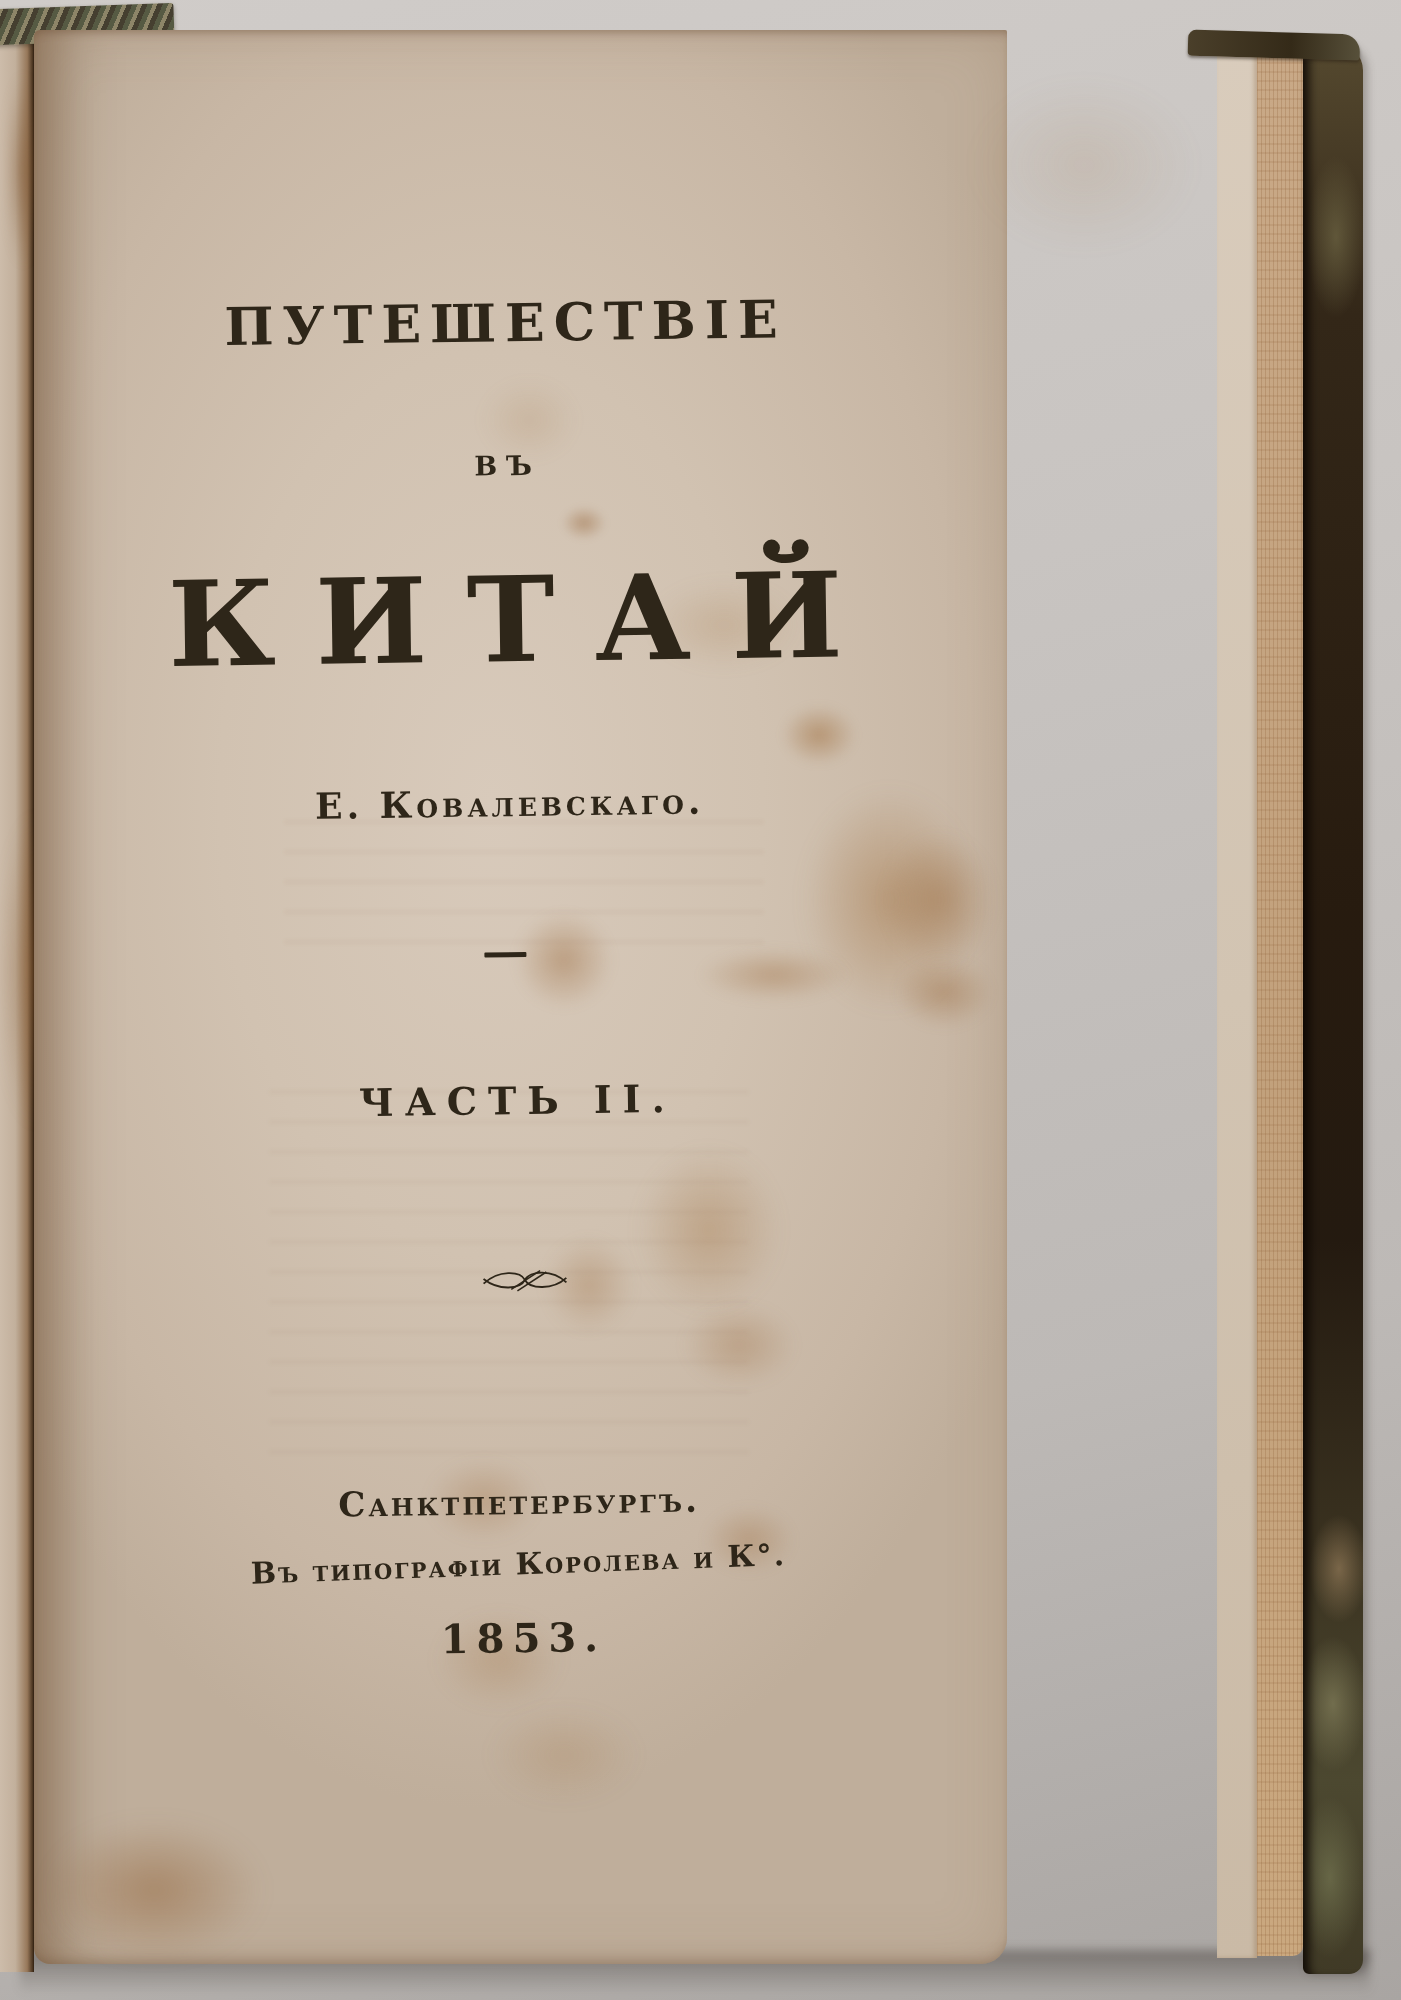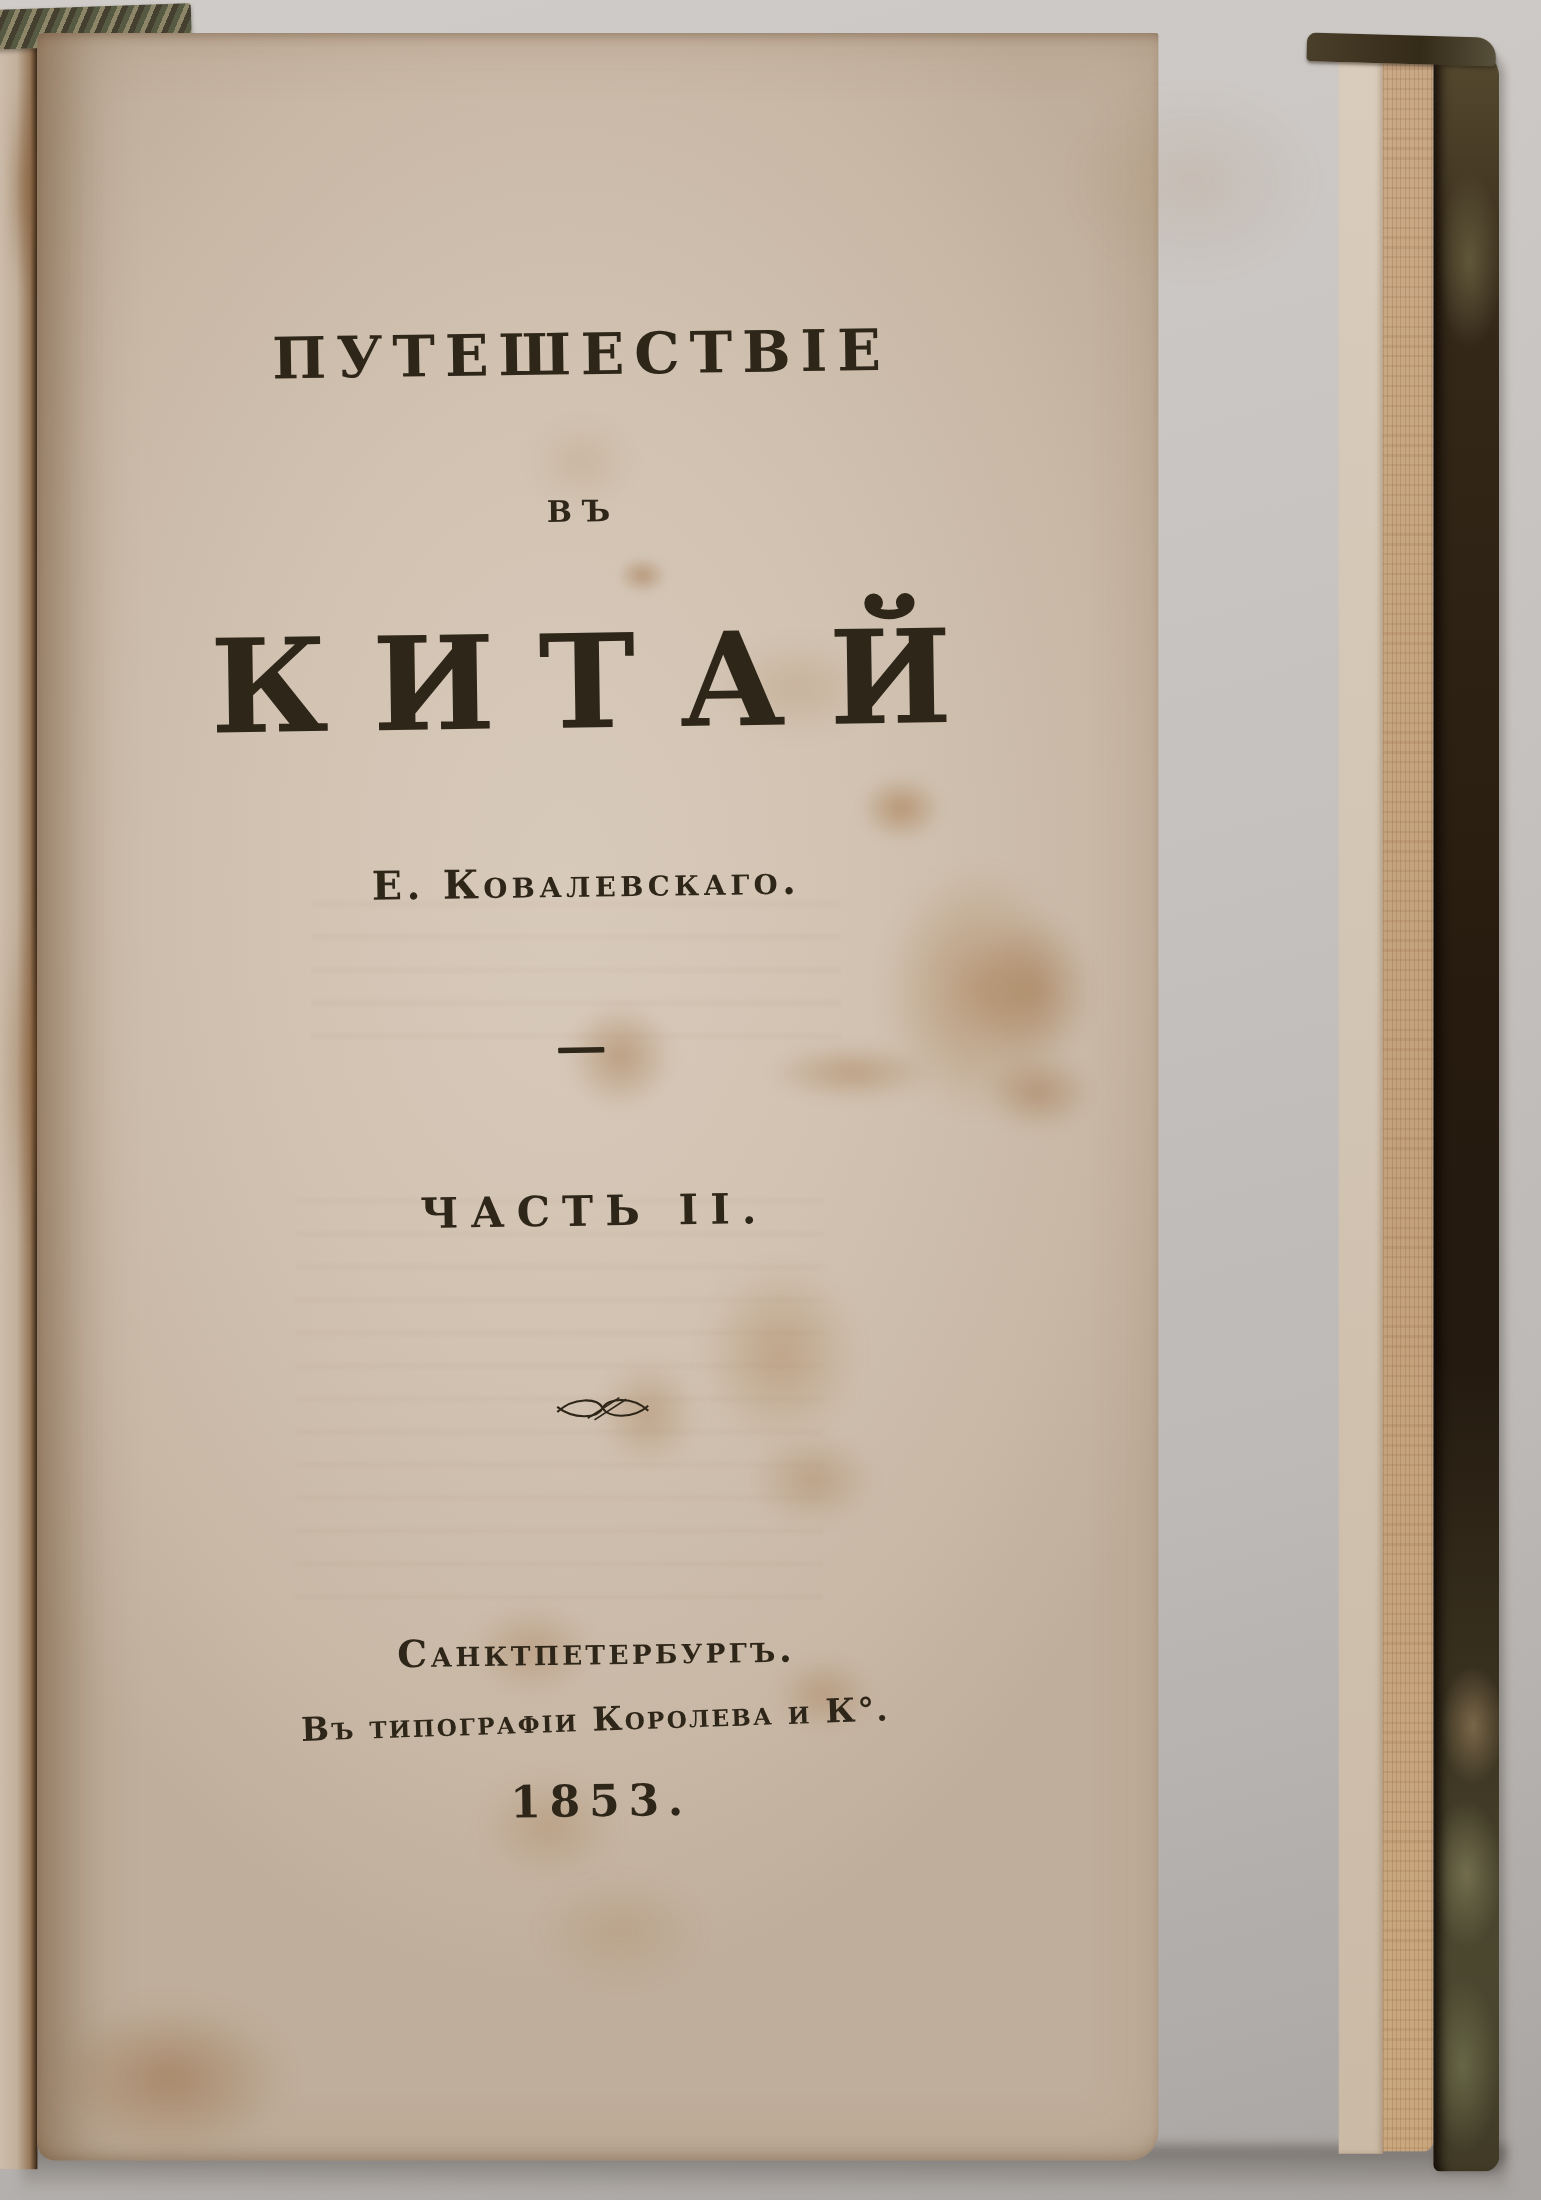--- a/index.html
+++ b/index.html
@@ -44,21 +44,20 @@
   
   .title-page{
     position:absolute;left:34px;top:30px;width:973px;height:1934px;
     background:radial-gradient(ellipse 62% 52% at 47% 40%,#d8cabb 0%,#d1c2b1 45%,#c8b7a5 80%,#bfae9b 100%);
     border-radius:6px 2px 26px 16px;
     box-shadow:
       inset 0 0 60px rgba(130,100,70,.22),
       inset 0 8px 10px -6px rgba(95,65,40,.45),
       inset 0 -10px 14px -8px rgba(95,65,40,.4),
       inset 70px 0 60px -50px rgba(90,55,25,.5);
-    padding-left: 46px;
   }
   
   .page-block-edge{
     position:absolute;left:1217px;top:40px;width:40px;height:1918px;
     background:linear-gradient(180deg,#d9ccbc 0%,#d2c4b2 50%,#cabaa6 100%);
     box-shadow:inset -3px 0 4px rgba(140,105,70,.35);
   }
   .fore-edge{
     position:absolute;left:1257px;top:44px;width:46px;height:1912px;
     background:

